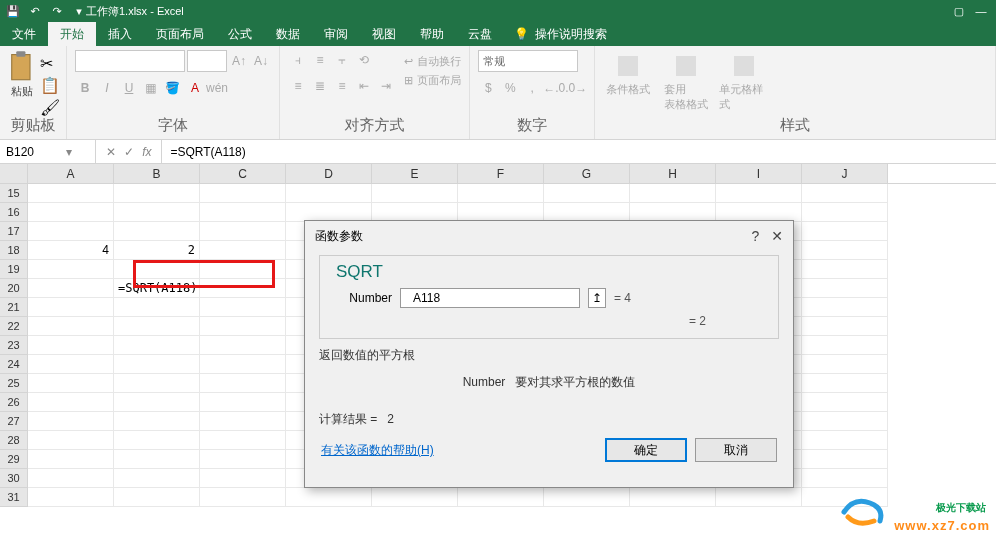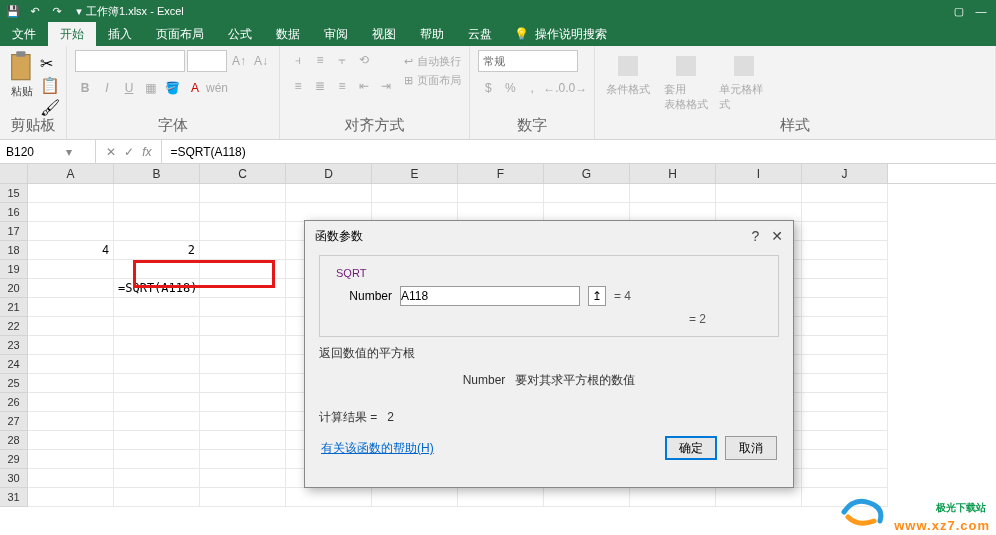--- a/index.html
+++ b/index.html
@@ -65,33 +65,33 @@
 .cell.b18 { font-family: "SimSun", monospace; text-align: left; }
 
 .highlight-box { position: absolute; left: 133px; top: 96px; width: 142px; height: 28px; border: 3px solid #e61717; pointer-events: none; }
 
 .dialog { position: absolute; left: 292px; top: 220px; width: 490px; height: 268px; background: #f0f0f0; border: 1px solid #888; box-shadow: 3px 3px 10px rgba(0,0,0,0.3); font-size: 12px; margin-left: 12px; }
 .dlg-title { height: 30px; display: flex; align-items: center; padding: 0 10px; justify-content: space-between; }
 .dlg-close-group { display: flex; gap: 12px; align-items: center; font-size: 14px; color: #444; }
 .dlg-close { cursor: pointer; }
 .dlg-body { padding: 4px 14px 10px 14px; }
 .fieldset { border: 1px solid #ccc; padding: 10px 12px; margin-bottom: 8px; }
-.fieldset-legend { font-size: 11px; color: #701a75; margin-top: -18px; background: #f0f0f0; display: inline-block; padding: 0 4px; }
+.fieldset-legend { font-size: 17px; color: #0f766e; margin-top: -18px; background: #f0f0f0; display: inline-block; padding: 0 4px; }
 .num-row { display: flex; align-items: center; gap: 8px; margin-top: 6px; }
 .num-label { width: 60px; text-align: right; }
-.num-input { border: 1px solid #999; background: #fff; height: 20px; width: 180px; padding: 0 0; font-size: 12px; }
+.num-input { border: 1px solid #999; background: #fff; height: 20px; width: 180px; padding: 0 12px; font-size: 12px; }
 .num-collapse { width: 18px; height: 20px; border: 1px solid #999; background: #fff; display: flex; align-items: center; justify-content: center; }
 .num-eq { color: #555; }
 .desc-row { margin: 8px 0; color: #333; }
 .desc-center { text-align: center; margin: 10px 0 20px 0; color: #333; }
 .result-row { margin: 10px 0; color: #333; }
 .dlg-footer { display: flex; justify-content: space-between; align-items: center; padding: 0 2px; }
 .help-link { color: #0066cc; text-decoration: underline; cursor: pointer; }
 .dlg-buttons { display: flex; gap: 8px; }
-.dlg-btn { width: 52px; height: 24px; border: 1px solid #999; background: #e7e7e7; font-size: 12px; cursor: pointer; }
+.dlg-btn { width: 82px; height: 24px; border: 1px solid #999; background: #e7e7e7; font-size: 12px; cursor: pointer; }
 .dlg-btn.primary { border: 2px solid #0078d7; }
 
 .watermark { position: absolute; right: 6px; bottom: 2px; font-size: 13px; color: #ff8c1a; font-weight: bold; letter-spacing: 1px; }
 .wm-swirl { position: absolute; right: 110px; bottom: 6px; width: 46px; height: 34px; }
 .wm-cn { position: absolute; right: 10px; bottom: 20px; color: #0a9b4e; font-weight: bold; font-size: 10px; }
 </style>
 </head>
 <body>
 
 <div class="titlebar">

